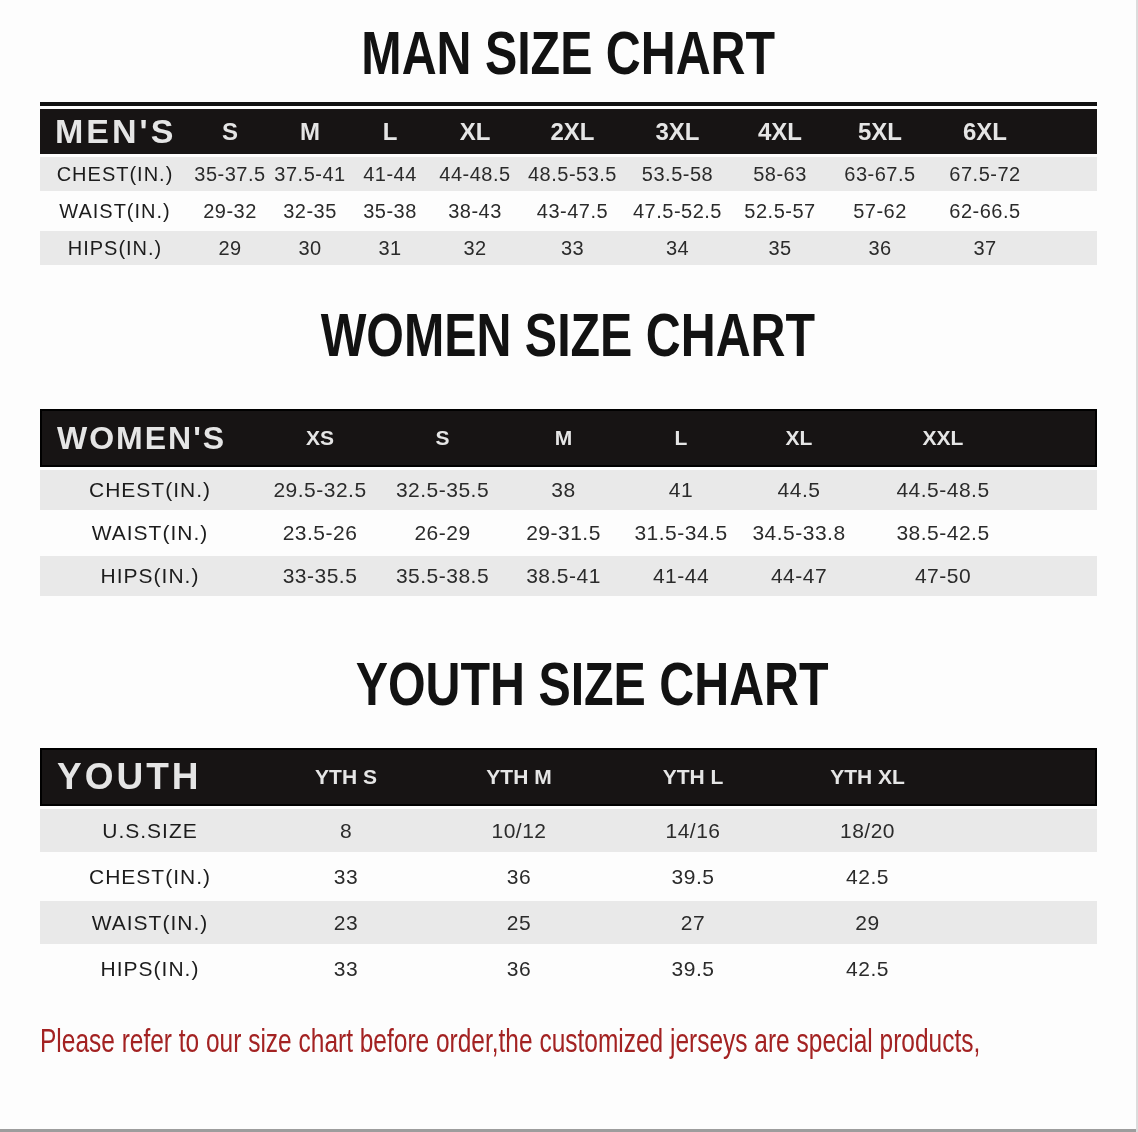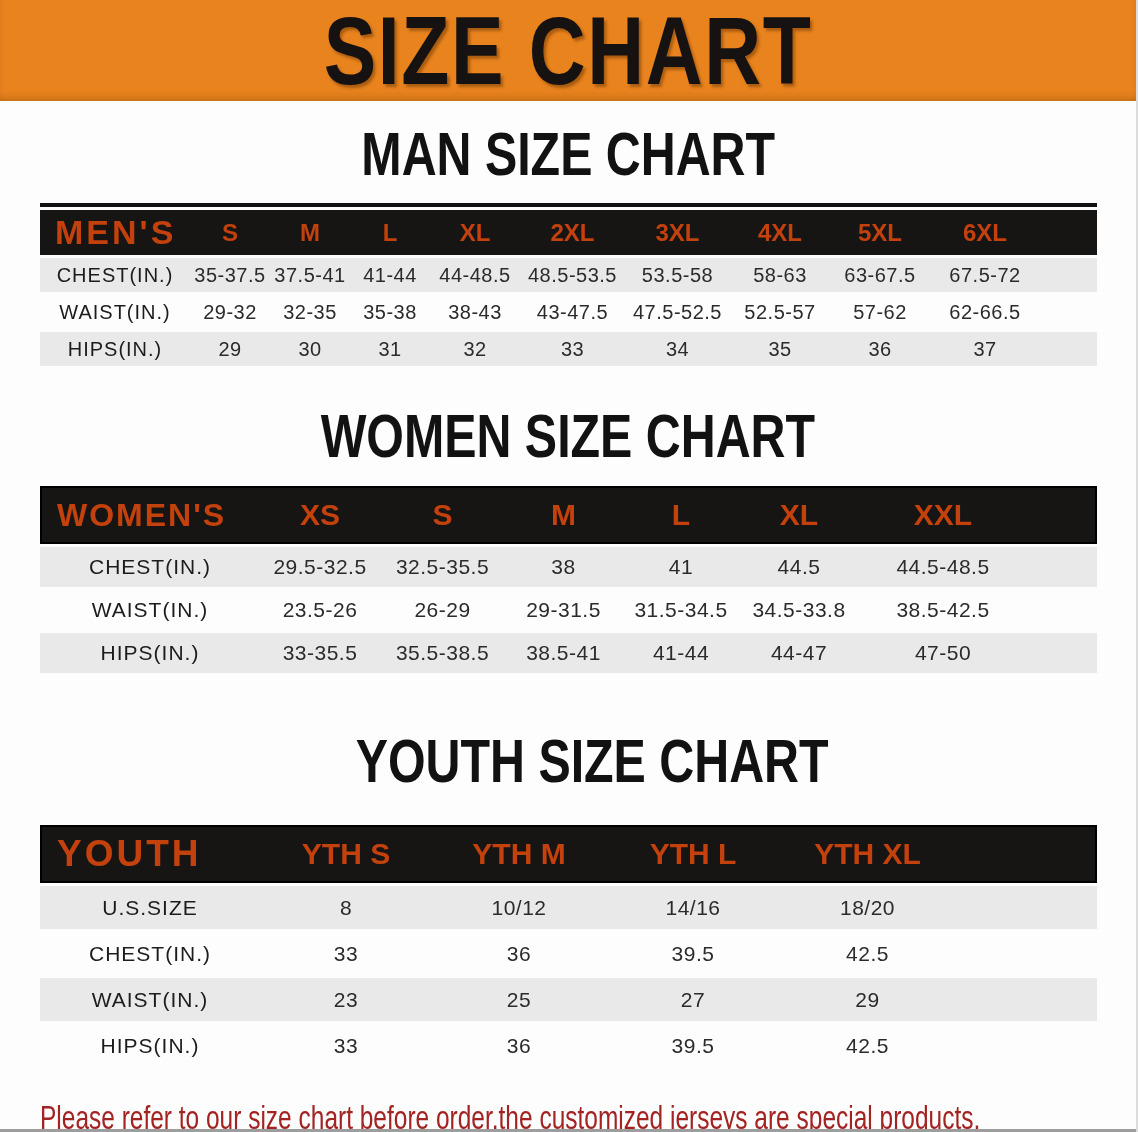--- a/index.html
+++ b/index.html
@@ -51,50 +51,50 @@
     color: #121212;
   }
   .section-heading .cond {
     display: inline-block;
     font-size: 62px;
     line-height: 62px;
     transform: scaleX(0.78);
     white-space: nowrap;
   }
   .heading-men   { margin: 22px 0 18px 0; }
-  .heading-women { margin: 36px 0 16px 0; }
+  .heading-women { margin: 36px 0 40px 0; }
   .heading-youth { margin: 54px 0 30px 0; padding-left: 48px; }
 
   
   .tbl-wrap { margin-left: 40px; width: 1057px; }
   .top-line { width: 100%; height: 4px; background: #111111; }
 
   table.size-table {
     width: 1057px;
     table-layout: fixed;
     border-collapse: separate;
     border-spacing: 0 3px;
   }
   table.size-table td {
     text-align: center;
     vertical-align: middle;
     overflow: hidden;
     white-space: nowrap;
   }
 
-  tr.head-row td { background: #171414; color: #c2410c; }
+  tr.head-row td { background: #171414; color: #e5e5e5; }
   tr.head-row td.group-label {
     text-align: left;
     padding-left: 15px;
     font-weight: 700;
   }
   .men-table   tr.head-row td { height: 45px; font-size: 24px; font-weight: 600; }
   .men-table   tr.head-row td.group-label   { font-size: 34px; letter-spacing: 3px; }
   .women-table tr.head-row td,
-  .youth-table tr.head-row td { height: 58px; font-size: 30px; font-weight: 600; }
+  .youth-table tr.head-row td { height: 58px; font-size: 21px; font-weight: 600; }
   .women-table tr.head-row td.group-label { font-size: 32px; letter-spacing: 2px; }
   .youth-table tr.head-row td.group-label { font-size: 37px; letter-spacing: 3px; }
   .women-table tr.head-row td, .youth-table tr.head-row td {
     border-top: 2px solid #000000;
     border-bottom: 2px solid #000000;
     margin-left: 36px;
   }
   .women-table tr.head-row td:first-child, .youth-table tr.head-row td:first-child { border-left: 2px solid #000; }
   .women-table tr.head-row td:last-child,  .youth-table tr.head-row td:last-child  { border-right: 2px solid #000; }
 
@@ -121,23 +121,20 @@
     transform: scaleX(0.72);
     transform-origin: 0 50%;
     white-space: nowrap;
   }
 </style>
 </head>
 <body>
 
 <div class="page">
 
-  <div class="banner">
-    <span class="banner-title">SIZE CHART</span>
-  </div>
 
   <div class="section-heading heading-men">
     <span class="cond">MAN SIZE CHART</span>
   </div>
 
   <div class="tbl-wrap">
     <div class="top-line"></div>
     <table class="size-table men-table">
       <colgroup>
         <col style="width:150px">

